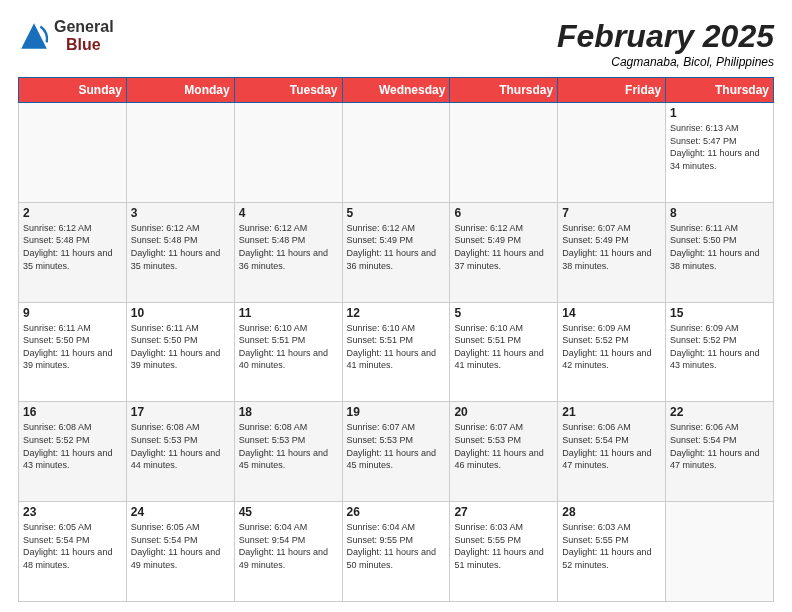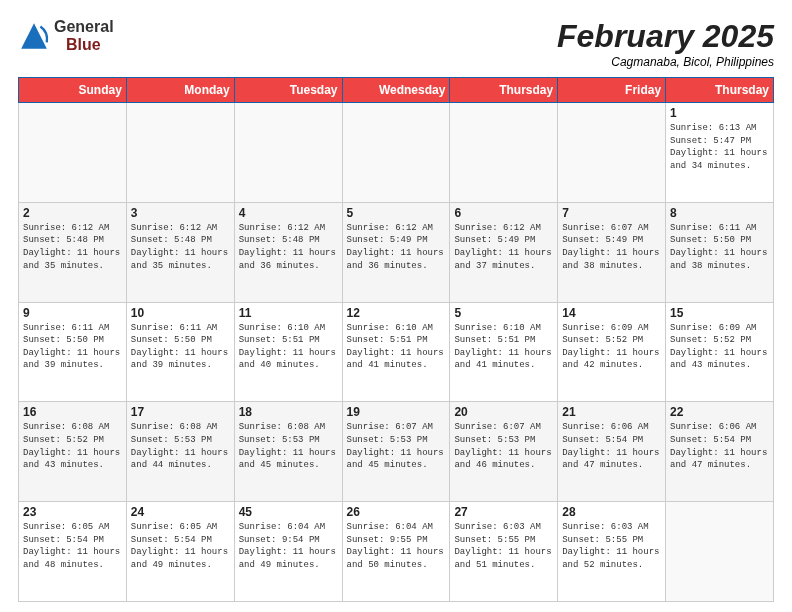--- a/index.html
+++ b/index.html
@@ -85,21 +85,20 @@
     .day-num {
       font-size: 12px;
       font-weight: bold;
       display: block;
       margin-bottom: 2px;
     }
     .day-info {
       font-size: 9px;
       color: #333;
       line-height: 1.4;
-      font-family: Liberation Mono, monospace;
     }
     .row-shade td {
       background: #f5f5f5;
     }
   </style>
 </head>
 <body>
 
 <div class="page">
   <div class="header">

